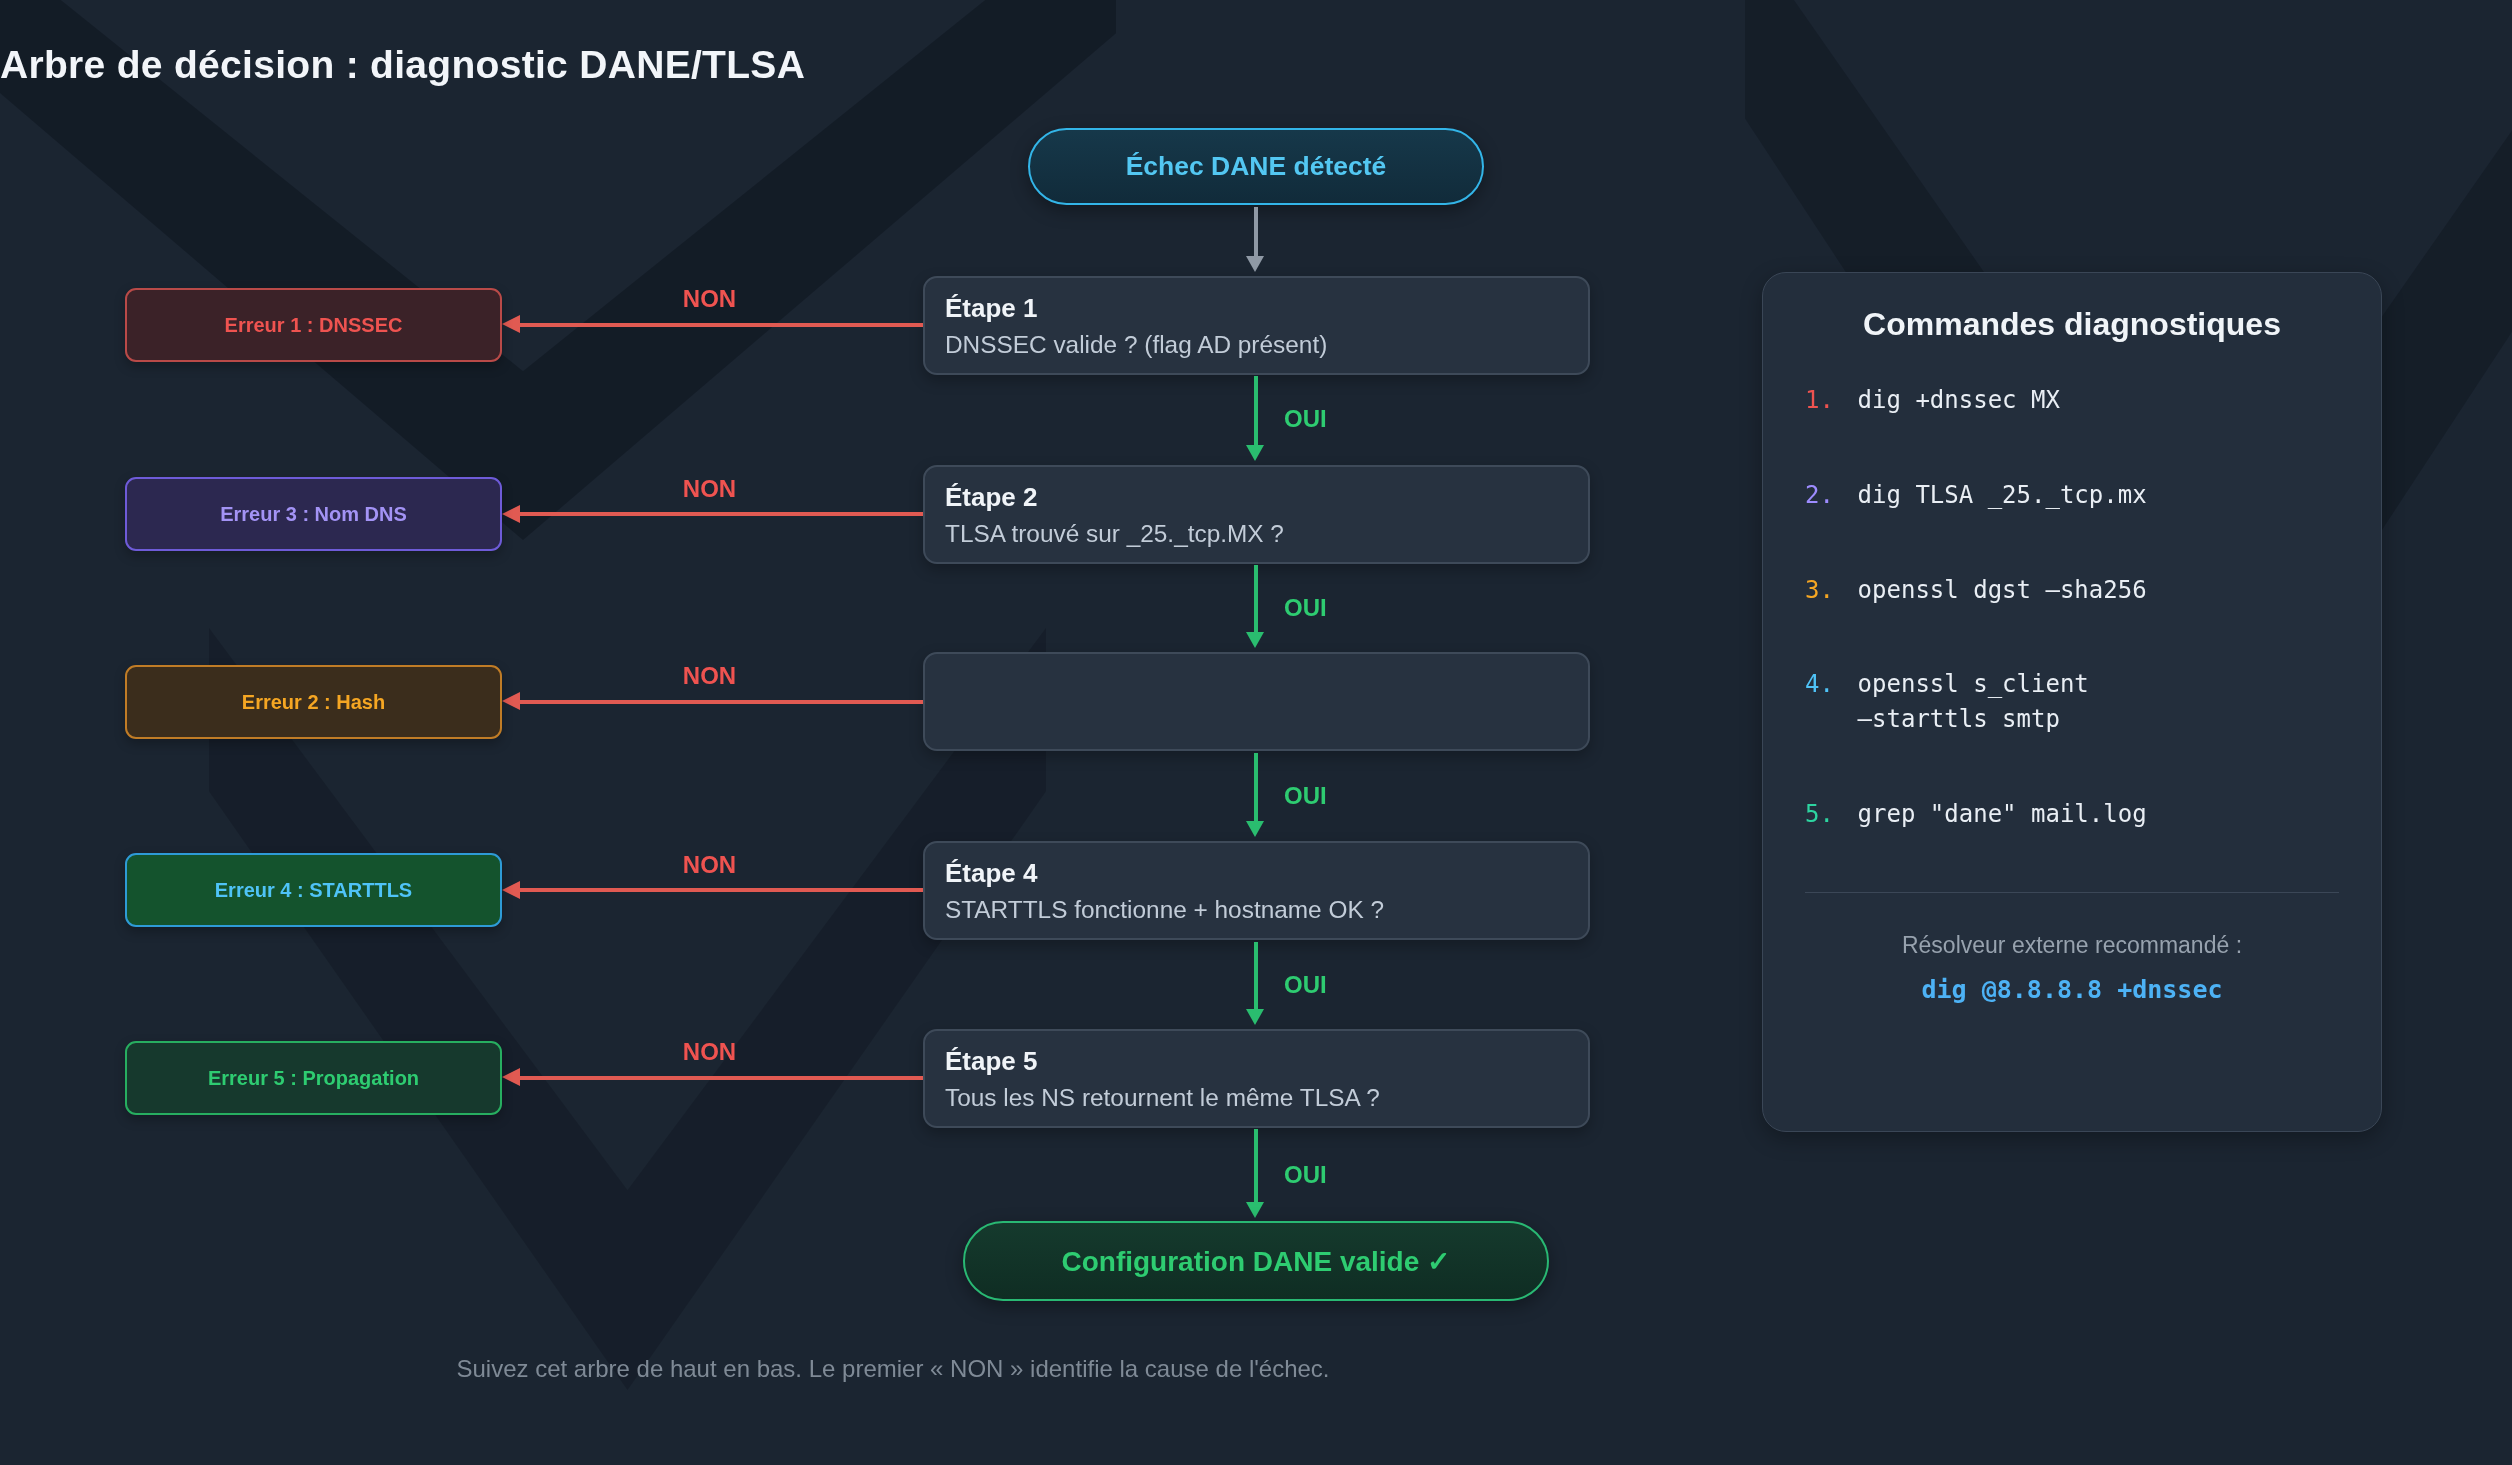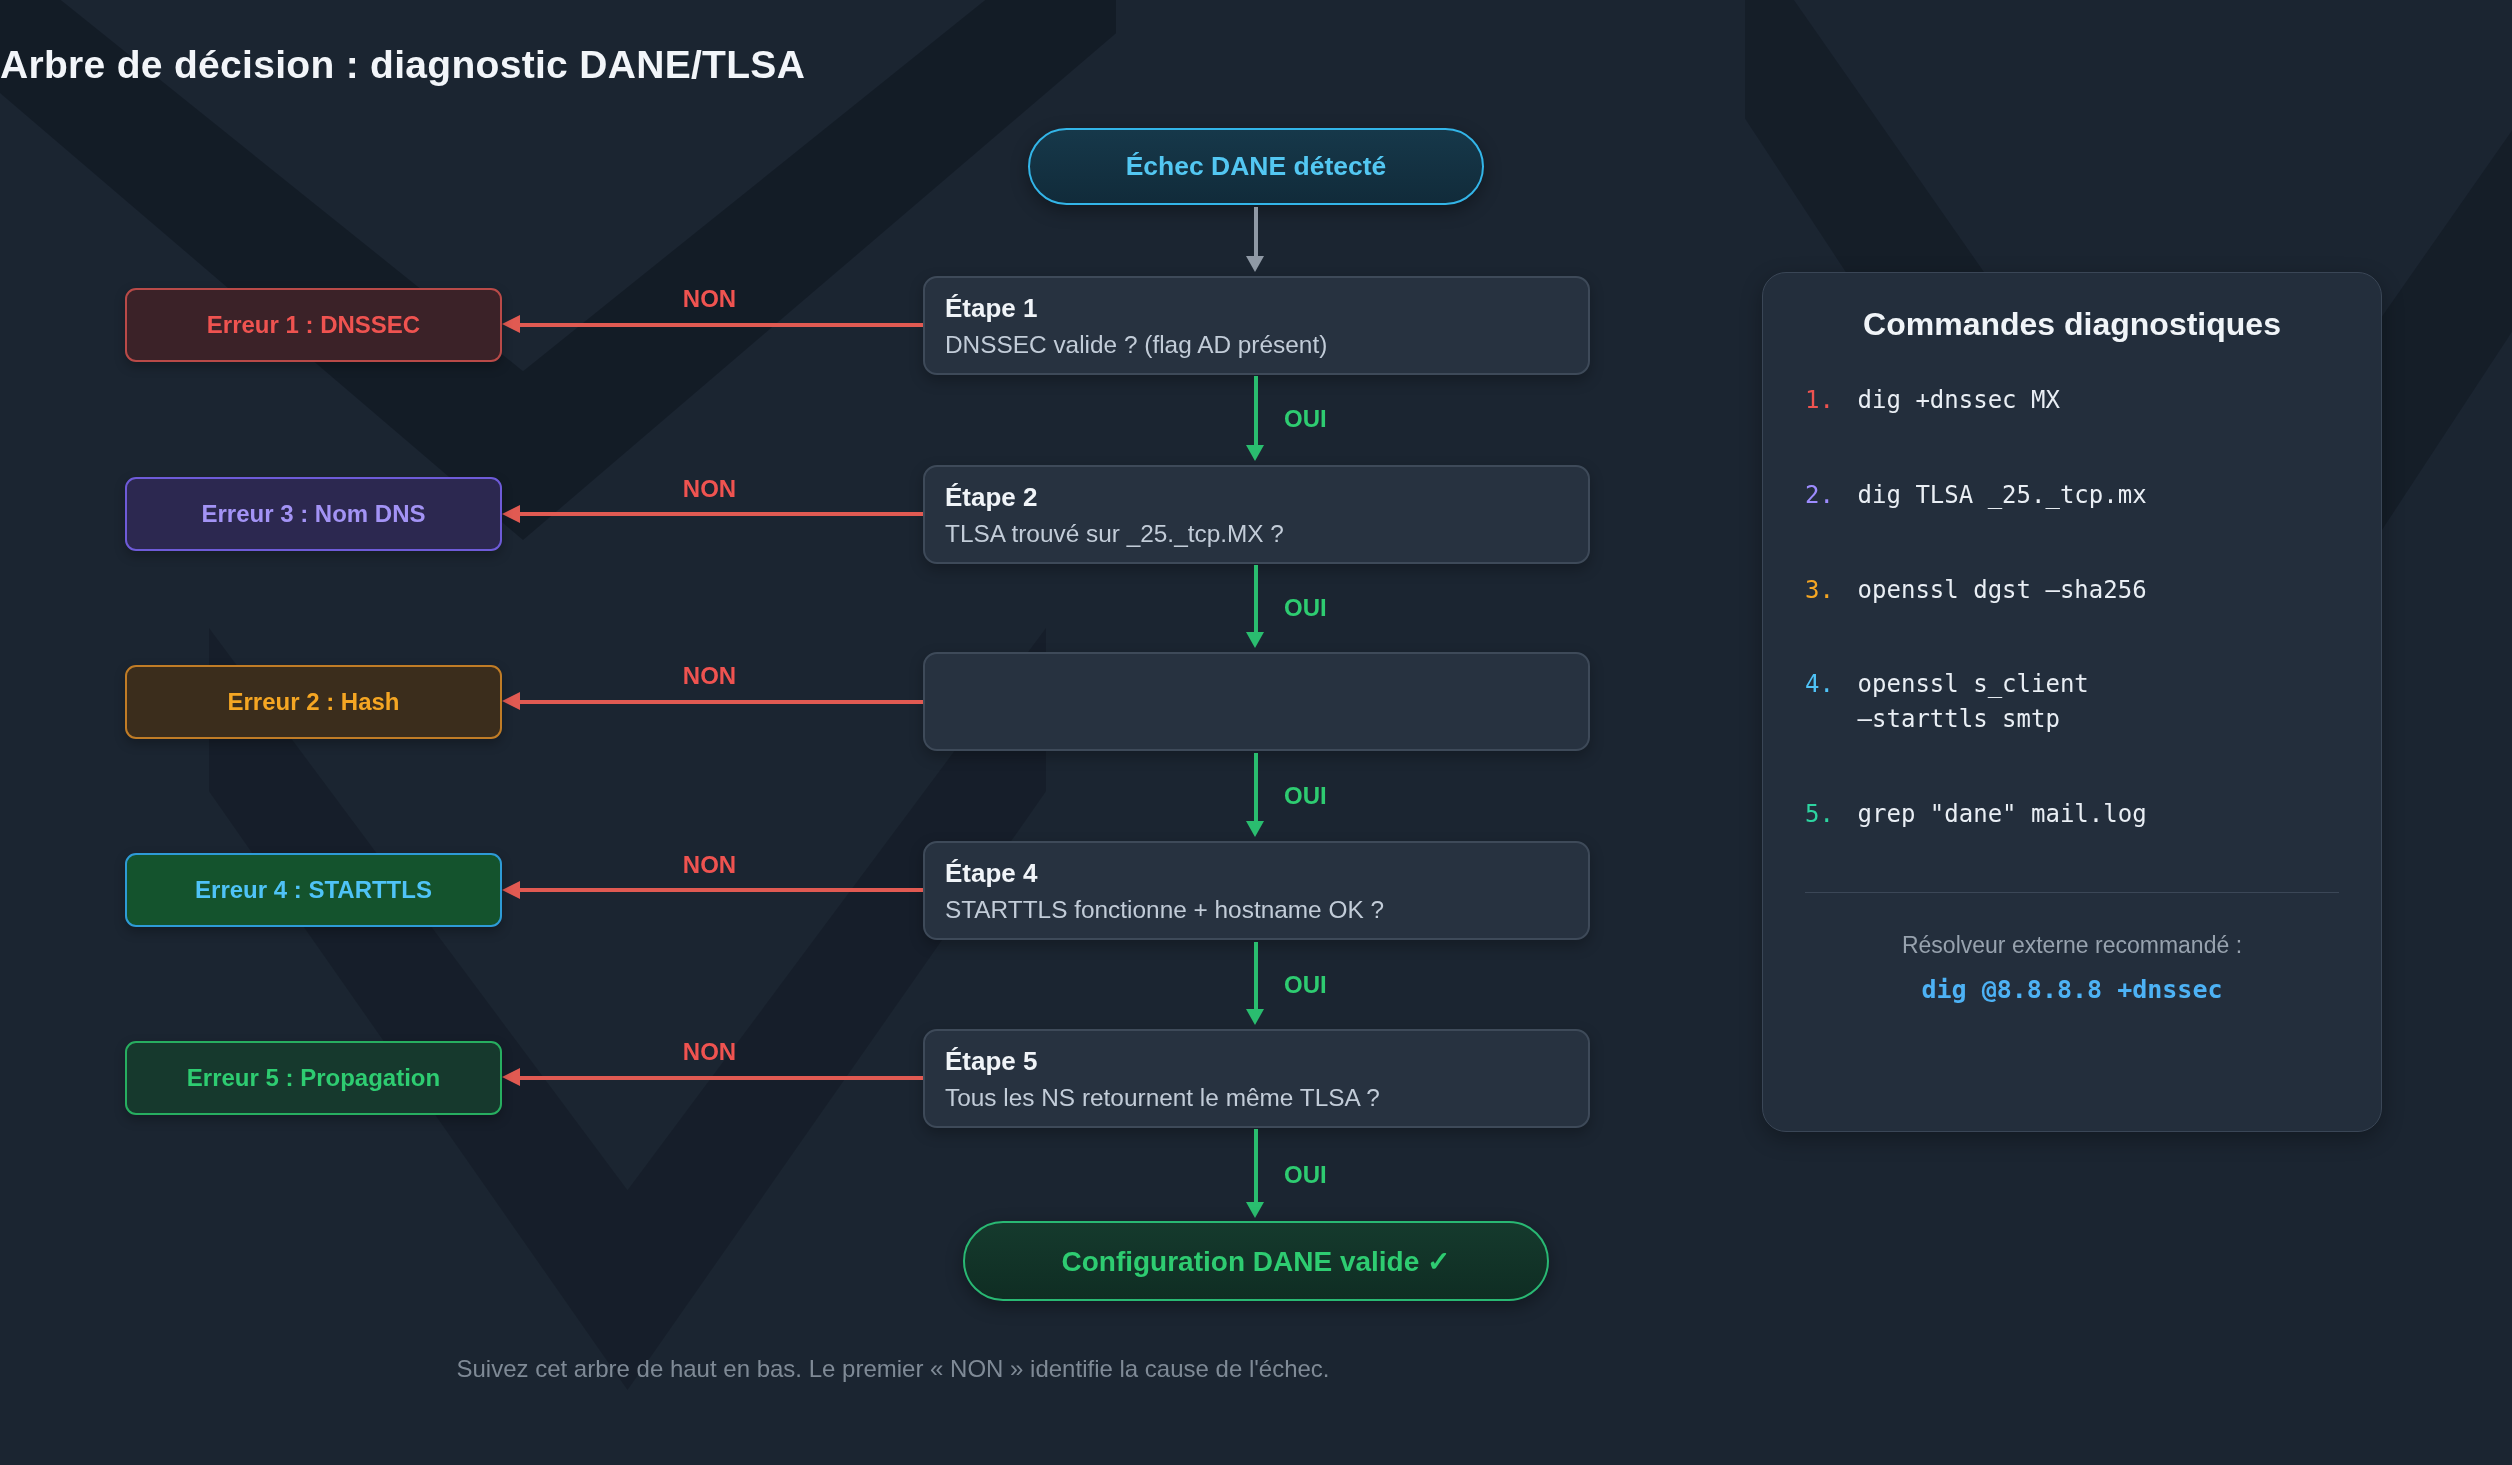--- a/index.html
+++ b/index.html
@@ -61,21 +61,21 @@
     display:flex; flex-direction:column; justify-content:center;
     padding-left:20px; gap:7px;
     box-shadow:0 5.6px 14px rgba(0,0,0,.25);
   }
   .step-title { font-size:26px; font-weight:700; color:#f0f4f8; }
   .step-q    { font-size:24.4px; color:#c2ccd8; }
 
   .err {
     position:absolute; left:125px; width:377px; height:74px;
     border-radius:11px; display:flex; align-items:center; justify-content:center;
-    font-size:24px; font-weight:700; border:2.1px solid;
+    font-size:20px; font-weight:700; border:2.1px solid;
     box-shadow:0 4.2px 11px rgba(0,0,0,.25);
   }
   .err-red    { background:#3b2228; border-color:#b94a48; color:#ef5350; }
   .err-purple { background:#2c2850; border-color:#6e5bd8; color:#a393f5; }
   .err-orange { background:#3b2d1c; border-color:#c07c26; color:#f5a623; }
   .err-blue   { background:#14532d; border-color:#2e9bd6; color:#4fc3f7; }
   .err-green  { background:#16392d; border-color:#27ae60; color:#2ecc71; }
 
   
   .vline { position:absolute; left:1254px; width:4.2px; }

